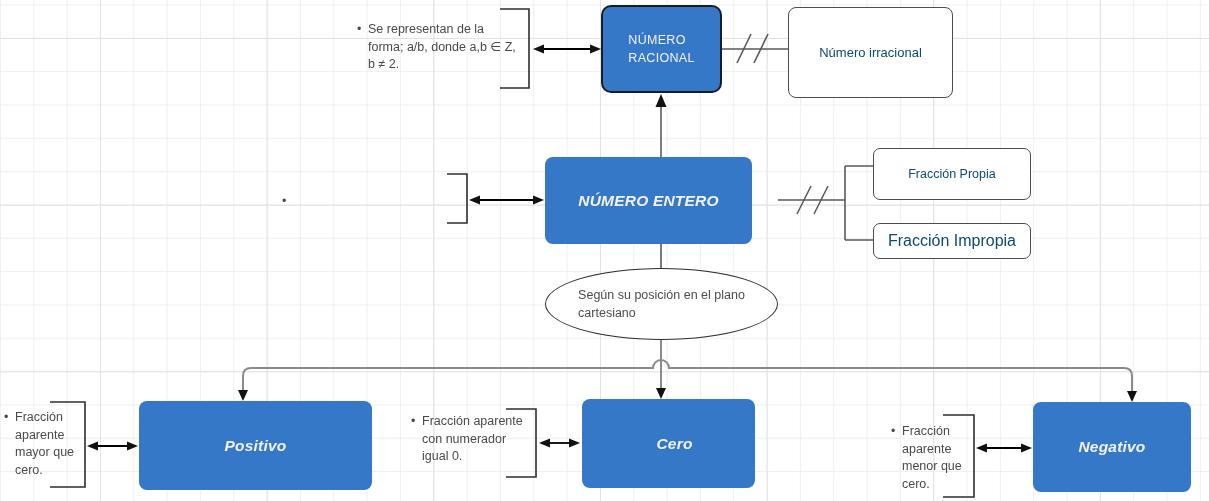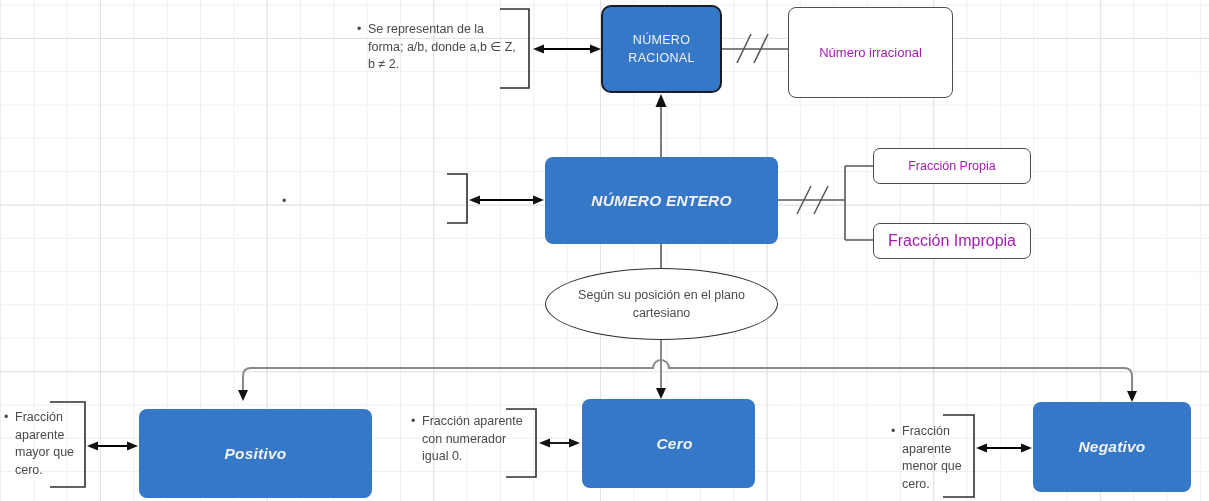--- a/index.html
+++ b/index.html
@@ -24,32 +24,32 @@
     background-size:166.67px 166.67px,166.67px 166.67px,33.33px 33.33px,33.33px 33.33px;
     background-position:100px 38px,100px 38px,0px 4.5px,0px 4.5px;
   }
   .connectors{position:absolute;left:0;top:0;z-index:1;}
   .cline{stroke:var(--connector);stroke-width:1.6;fill:none;}
   .tline{stroke:var(--tree-connector);stroke-width:2;fill:none;}
   .vline{stroke:#7d7d7d;stroke-width:2;fill:none;}
   .bracket{stroke:#2e2e2e;stroke-width:1.6;fill:none;}
   .dline{stroke:var(--arrow);stroke-width:1.8;fill:none;}
   .ahead{fill:#111;stroke:none;}
-  .node{position:absolute;z-index:2;display:flex;align-items:center;justify-content:center;text-align:center;}
+  .node{position:absolute;z-index:2;display:flex;align-items:center;justify-content:center;text-align:left;}
   .blue{background:var(--node-fill);color:var(--node-text);border-radius:8px;}
   .blue.big-label{font-size:15.5px;font-weight:bold;font-style:italic;letter-spacing:.2px;}
-  .outline{background:#fff;border:1.6px solid var(--outline-box-border);border-radius:8px;color:#a21caf;font-size:13px;}
+  .outline{background:#fff;border:1.6px solid var(--outline-box-border);border-radius:8px;color:#0c4a6e;font-size:13px;}
   .pre{white-space:pre-line;}
   .racional{left:601px;top:5px;width:121px;height:88px;border:2px solid #1a1d24;border-radius:10px;font-size:12.5px;line-height:1.45;letter-spacing:.3px;}
   .irracional{left:788px;top:7px;width:165px;height:91px;}
-  .entero{left:545px;top:157px;width:233px;height:87px;}
-  .propia{left:873px;top:148px;width:158px;height:36px;border-radius:7px;font-size:12.5px;}
+  .entero{left:545px;top:157px;width:207px;height:87px;}
+  .propia{left:873px;top:148px;width:158px;height:52px;border-radius:7px;font-size:12.5px;}
   .impropia{left:873px;top:223px;width:158px;height:36px;border-radius:7px;font-size:16px;}
   .oval{left:545px;top:268px;width:233px;height:72px;background:#fff;border:1.6px solid #2e2e2e;border-radius:50%;color:#4d4d4d;font-size:12.5px;line-height:1.45;}
-  .positivo{left:139px;top:401px;width:233px;height:89px;margin-top:8px;}
+  .positivo{left:139px;top:401px;width:233px;height:89px;}
   .cero{left:582px;top:399px;width:173px;height:89px;padding-left:12px;}
   .negativo{left:1033px;top:402px;width:158px;height:90px;}
   .note{position:absolute;z-index:2;display:flex;color:var(--text-gray);font-size:12.5px;line-height:1.4;}
   .note .bullet{width:11px;flex:none;}
   .note-racional{left:357px;top:21px;width:168px;}
   .note-entero{left:282px;top:193px;width:225px;}
   .note-positivo{left:4px;top:409px;width:86px;}
   .note-cero{left:411px;top:413px;width:122px;}
   .note-negativo{left:891px;top:423px;width:86px;}
 </style>

